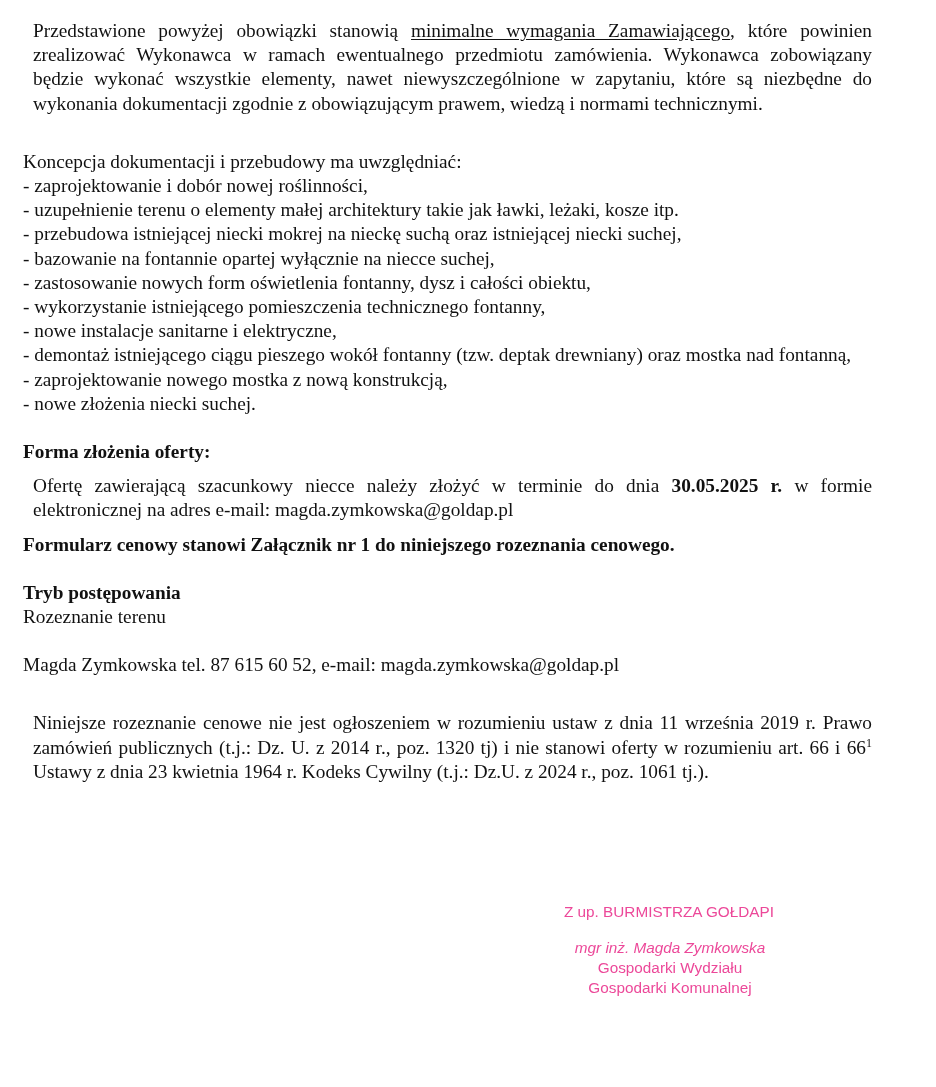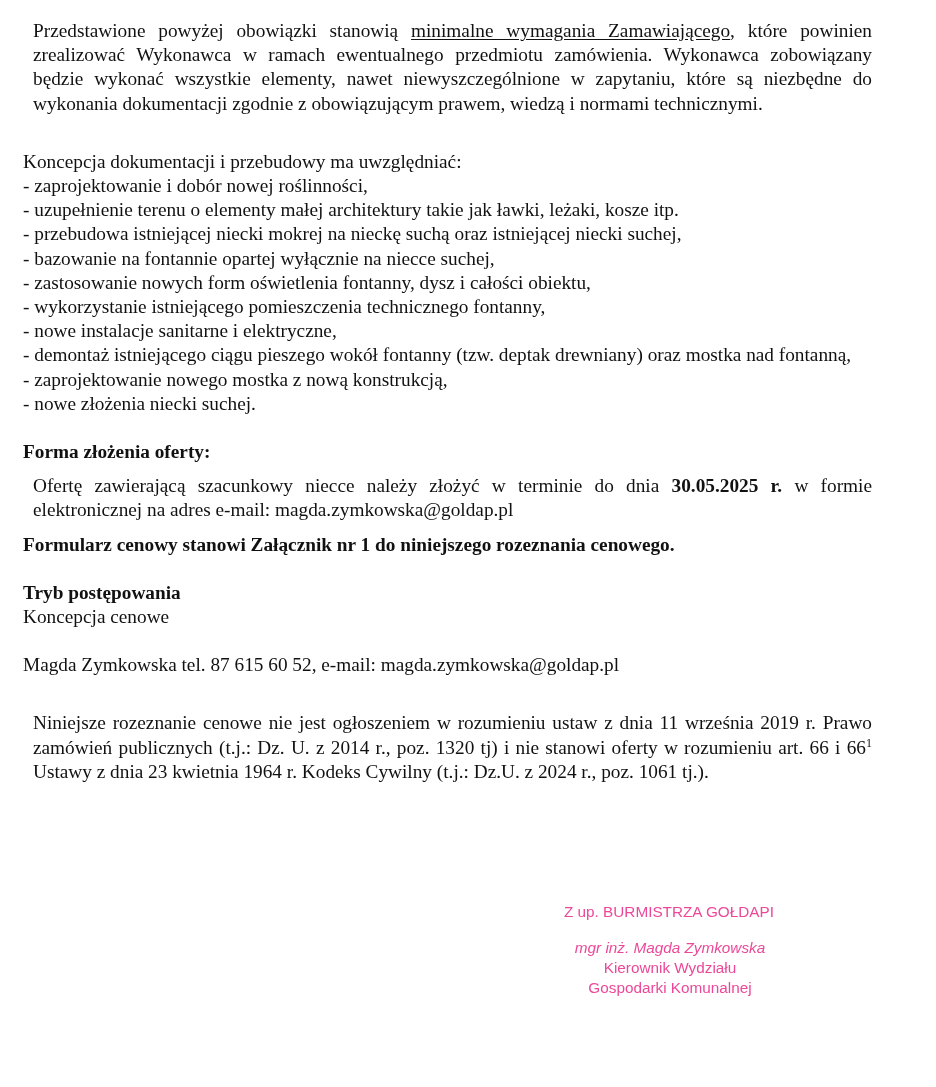--- a/index.html
+++ b/index.html
@@ -98,34 +98,34 @@
   <div class="block">
     <p class="block b">Forma złożenia oferty:</p>
     <p class="para"><span>Ofertę zawierającą szacunkowy niecce należy złożyć w terminie do dnia </span><span class="b">30.05.2025 r.</span><span> w formie elektronicznej na adres e-mail: magda.zymkowska@goldap.pl</span></p>
     <p class="block b">Formularz cenowy stanowi Załącznik nr 1 do niniejszego rozeznania cenowego.</p>
   </div>
 
   <div class="gap"></div>
 
   <div class="block">
     <p class="block b">Tryb postępowania</p>
-    <p class="block">Koncepcja cenowe</p>
+    <p class="block">Rozeznanie terenu</p>
   </div>
 
   <div class="gap"></div>
 
   <div class="block">
     <p class="block">Magda Zymkowska tel. 87 615 60 52, e-mail: magda.zymkowska@goldap.pl</p>
   </div>
 
   <div class="gap"></div>
 
   <p class="para"><span>Niniejsze rozeznanie cenowe nie jest ogłoszeniem w rozumieniu ustaw z dnia 11 września 2019 r. Prawo zamówień publicznych (t.j.: Dz. U. z 2014 r., poz. 1320 tj) i nie stanowi oferty w rozumieniu art. 66 i 66</span><span class="sup">1</span><span> Ustawy z dnia 23 kwietnia 1964 r. Kodeks Cywilny (t.j.: Dz.U. z 2024 r., poz. 1061 tj.).</span></p>
 
 </div>
 
 <div class="signature">
   <p class="block line1">Z up. BURMISTRZA GOŁDAPI</p>
   <div class="spacer"></div>
   <p class="block italic">mgr inż. Magda Zymkowska</p>
-  <p class="block">Kierownik Wydziału</p>
+  <p class="block">Gospodarki Wydziału</p>
   <p class="block">Gospodarki Komunalnej</p>
 </div>
 
 </body></html>

